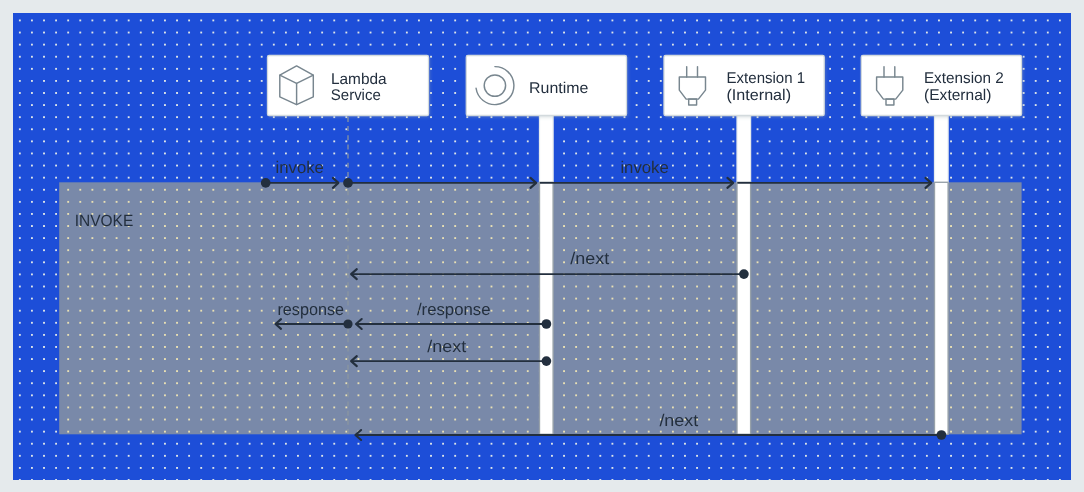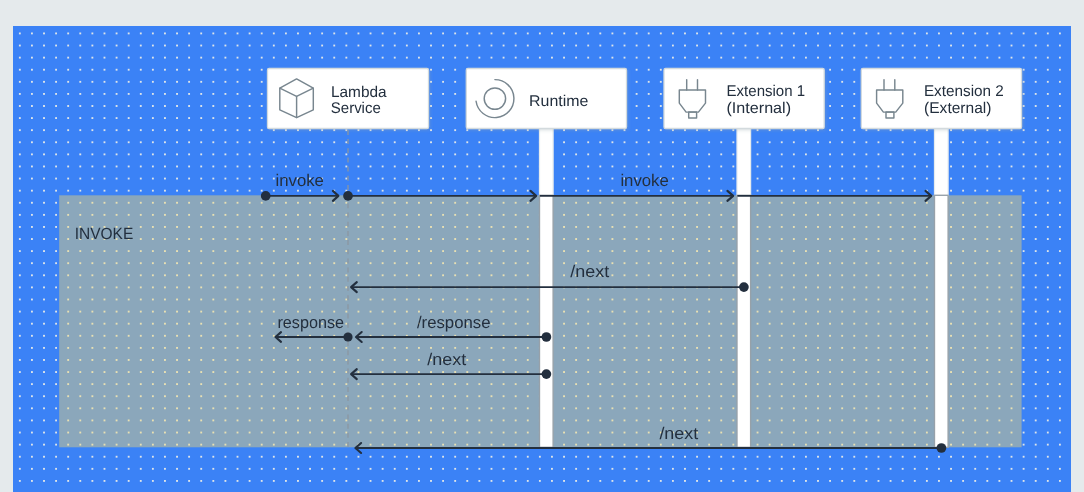--- a/index.html
+++ b/index.html
@@ -1,19 +1,19 @@
 <!DOCTYPE html>
 <html><head>
 <meta charset="utf-8">
 <style>
   html,body{margin:0;padding:0;}
   body{width:1084px;height:492px;background:#e5eaec;
        font-family:"Liberation Sans",sans-serif;overflow:hidden;}
-  #canvas{position:absolute;left:12.5px;top:26px;width:1058.5px;height:466.5px;
-          background:#3b82f6;overflow:hidden;}
+  #canvas{position:absolute;left:12.5px;top:13px;width:1058.5px;height:466.5px;
+          background:#1d4ed8;overflow:hidden;}
   #dots{position:absolute;inset:0;
      background-image:radial-gradient(circle at 0.9px 0.9px, #dde4e8 0.85px, rgba(221,228,232,0) 1.05px);
      background-size:12.095px 12.095px;background-position:5.9px 6.5px;}
   #diagram{position:absolute;left:0;top:0;width:1058.5px;height:466.5px;
           text-rendering:geometricPrecision;-webkit-font-smoothing:antialiased;}
   .plabel{font-family:"Liberation Sans",sans-serif;font-size:15.5px;fill:#232f3e;}
   .mlabel{font-family:"Liberation Sans",sans-serif;font-size:16.8px;fill:#232f3e;}
   .flabel{font-family:"Liberation Sans",sans-serif;font-size:16.2px;fill:#232f3e;}
   .icon{fill:none;stroke:#78868f;stroke-width:1.45;
         stroke-linejoin:round;stroke-linecap:round;}

